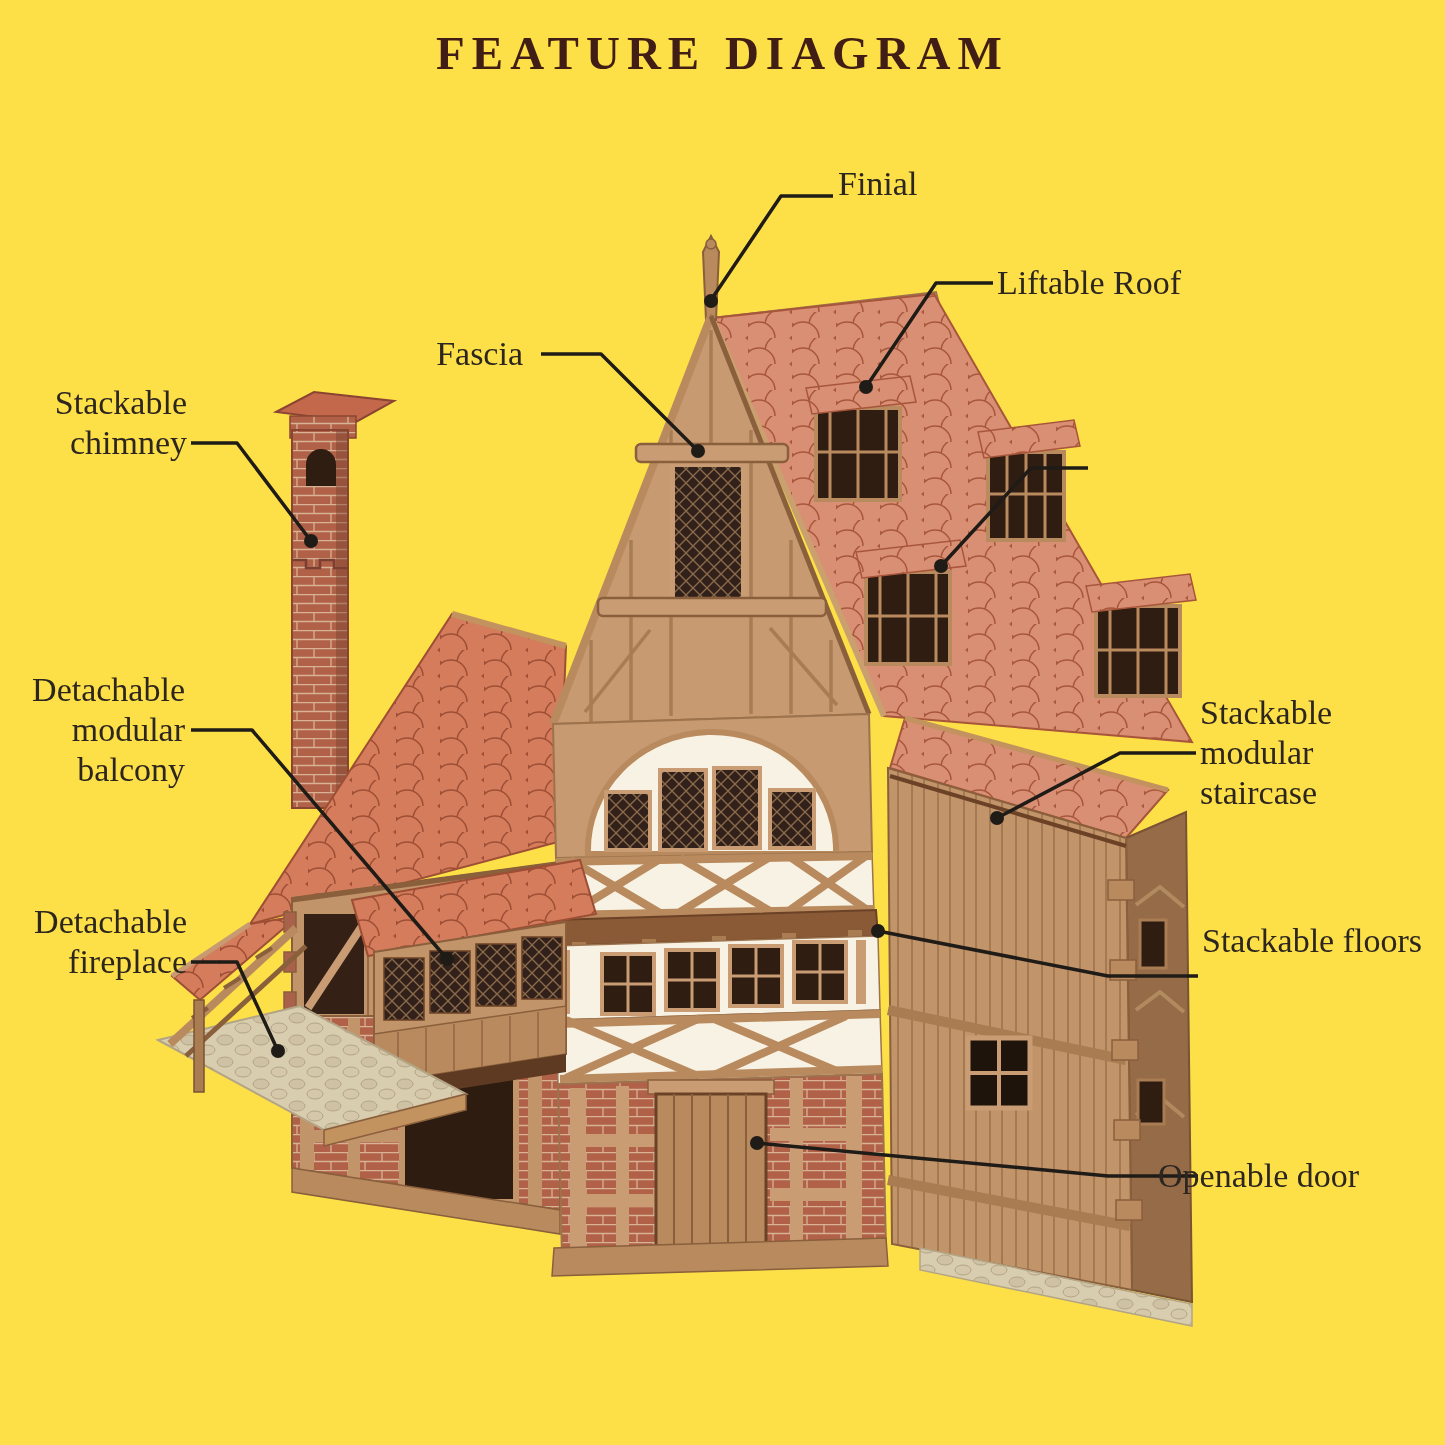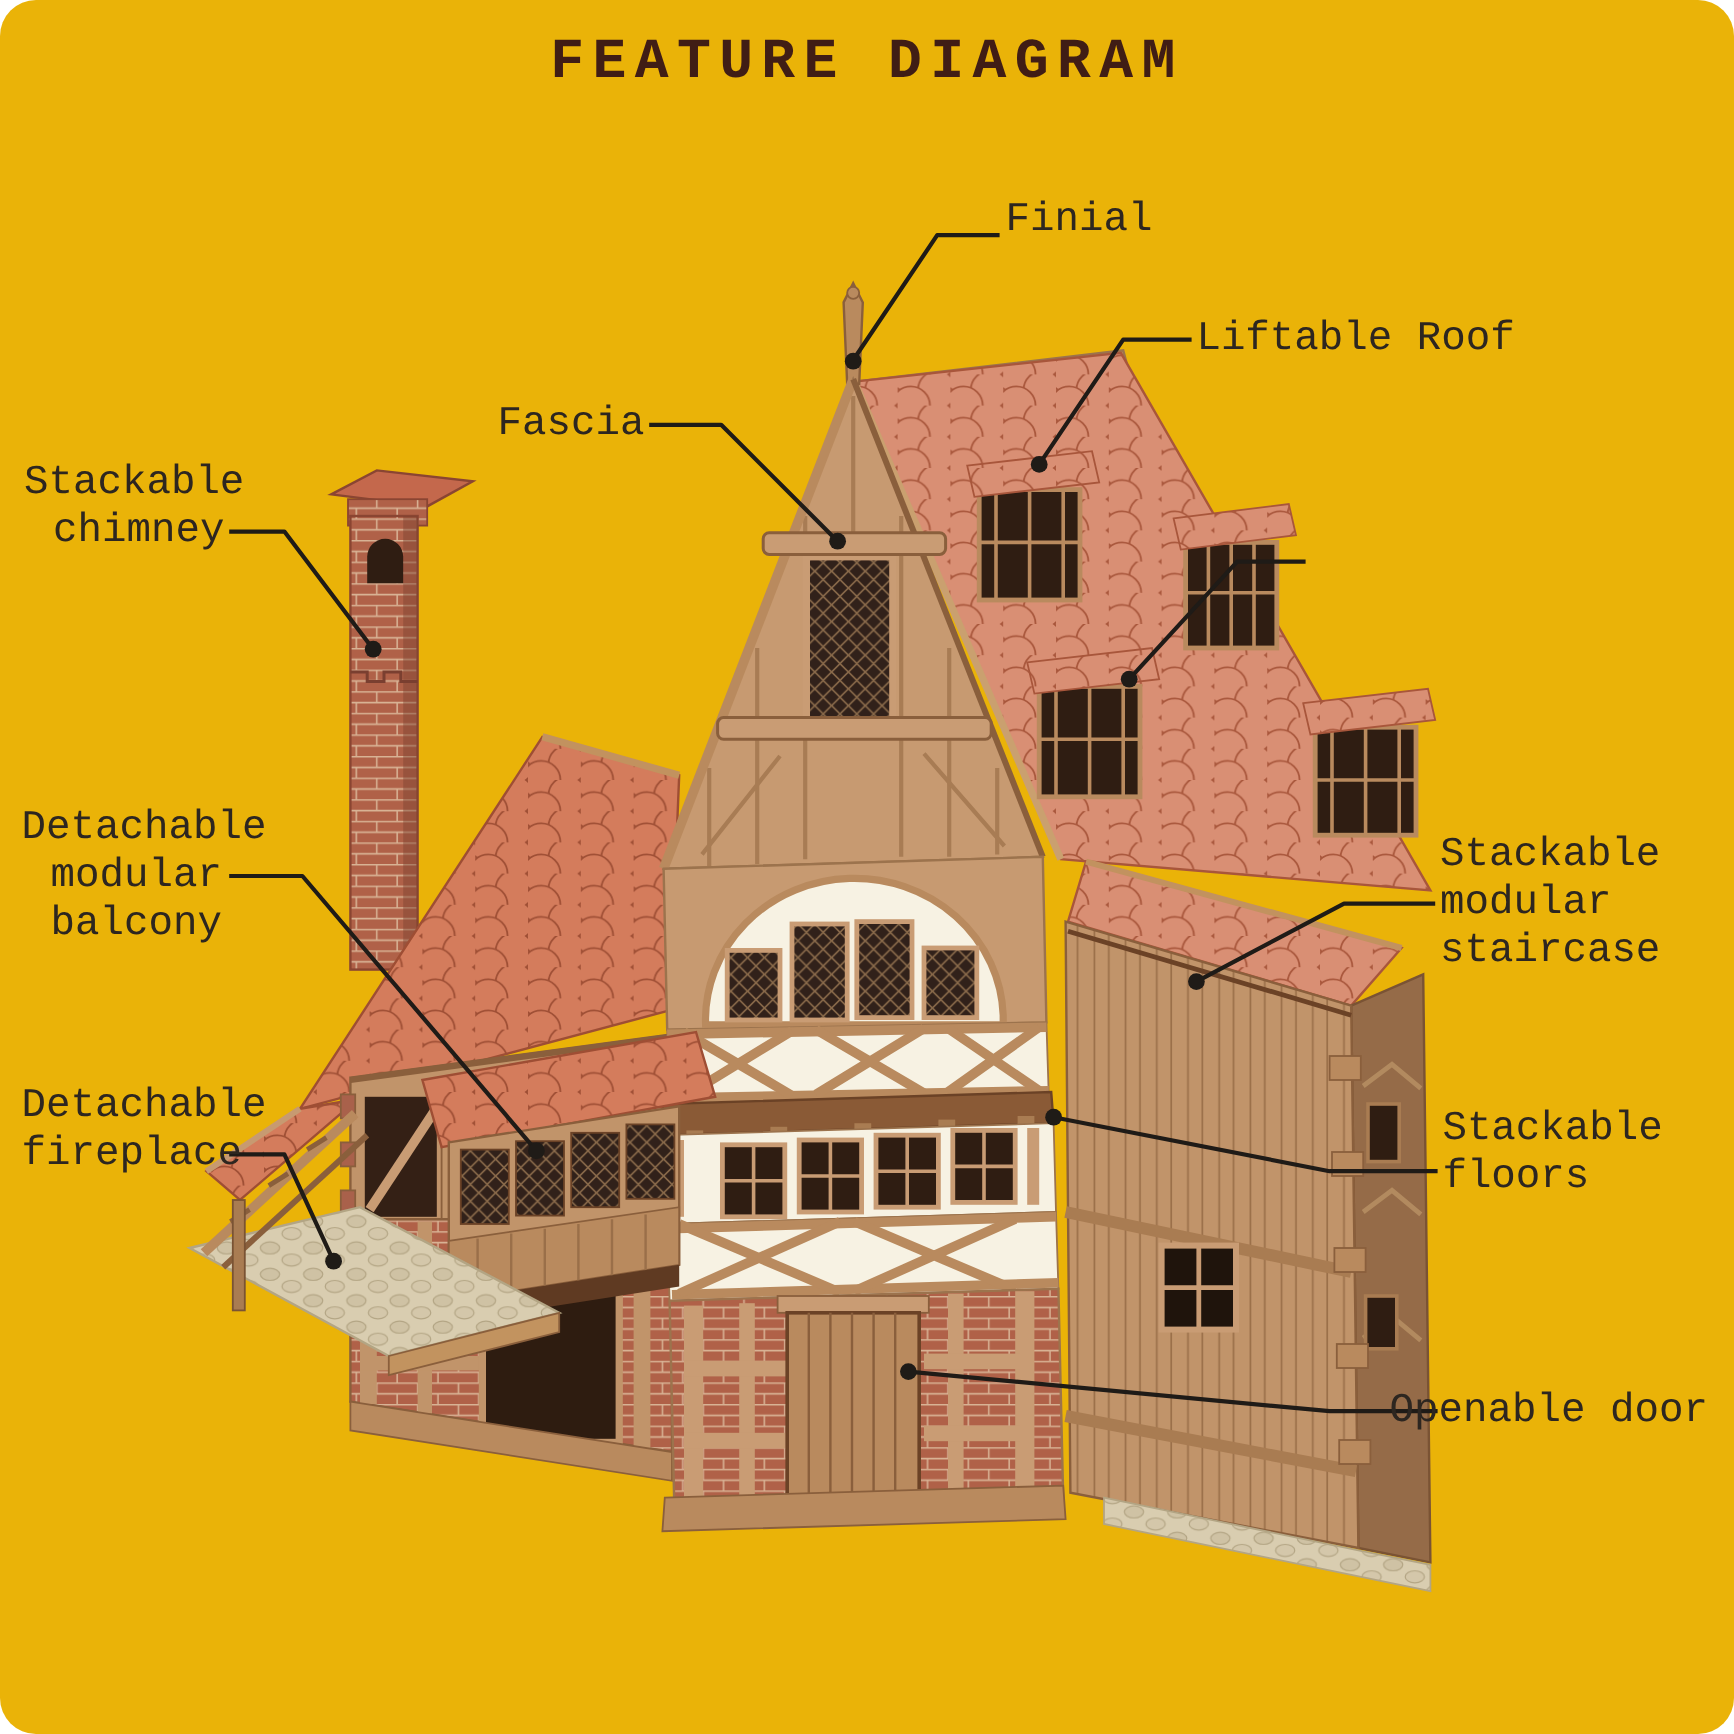--- a/index.html
+++ b/index.html
@@ -1,40 +1,39 @@
 <!DOCTYPE html>
 <html><head>
 <meta charset="utf-8">
 <style>
   html,body { margin:0; padding:0; }
   #stage {
     position: relative;
     width: 1445px; height: 1445px;
-    background: #eab308;
+    background: #fde047;
     overflow: hidden;
-    font-family: Liberation Mono, monospace;
-    border-radius: 30px;
+    font-family: Liberation Serif, serif;
   }
   #title {
     position: absolute; top: 26px; left: 0; width: 100%;
     text-align: center;
     font-size: 47px; font-weight: bold;
     letter-spacing: 7px;
     color: #401d15;
   }
   .label {
     position: absolute;
     font-size: 34px; line-height: 40px;
     color: #2d2620;
     white-space: pre-line;
   }
   .r { text-align: right; }
   #lbl-finial    { left: 838px;  top: 164px; }
   #lbl-liftable  { left: 997px;  top: 263px; }
-  #lbl-fascia    { left: 330px;  top: 334px; width: 207px; }
+  #lbl-fascia    { left: 316px;  top: 334px; width: 207px; }
   #lbl-chimney   { left: 20px;   top: 383px; width: 167px; }
   #lbl-dormer    { left: 1093px; top: 408px; }
   #lbl-staircase { left: 1200px; top: 693px; }
   #lbl-balcony   { left: 18px;   top: 670px; width: 167px; }
   #lbl-fireplace { left: 18px;   top: 902px; width: 169px; }
   #lbl-floors    { left: 1202px; top: 921px; }
   #lbl-door      { left: 1158px; top: 1156px; }
   svg.fig { position:absolute; left:0; top:0; }
 </style>
 </head>

